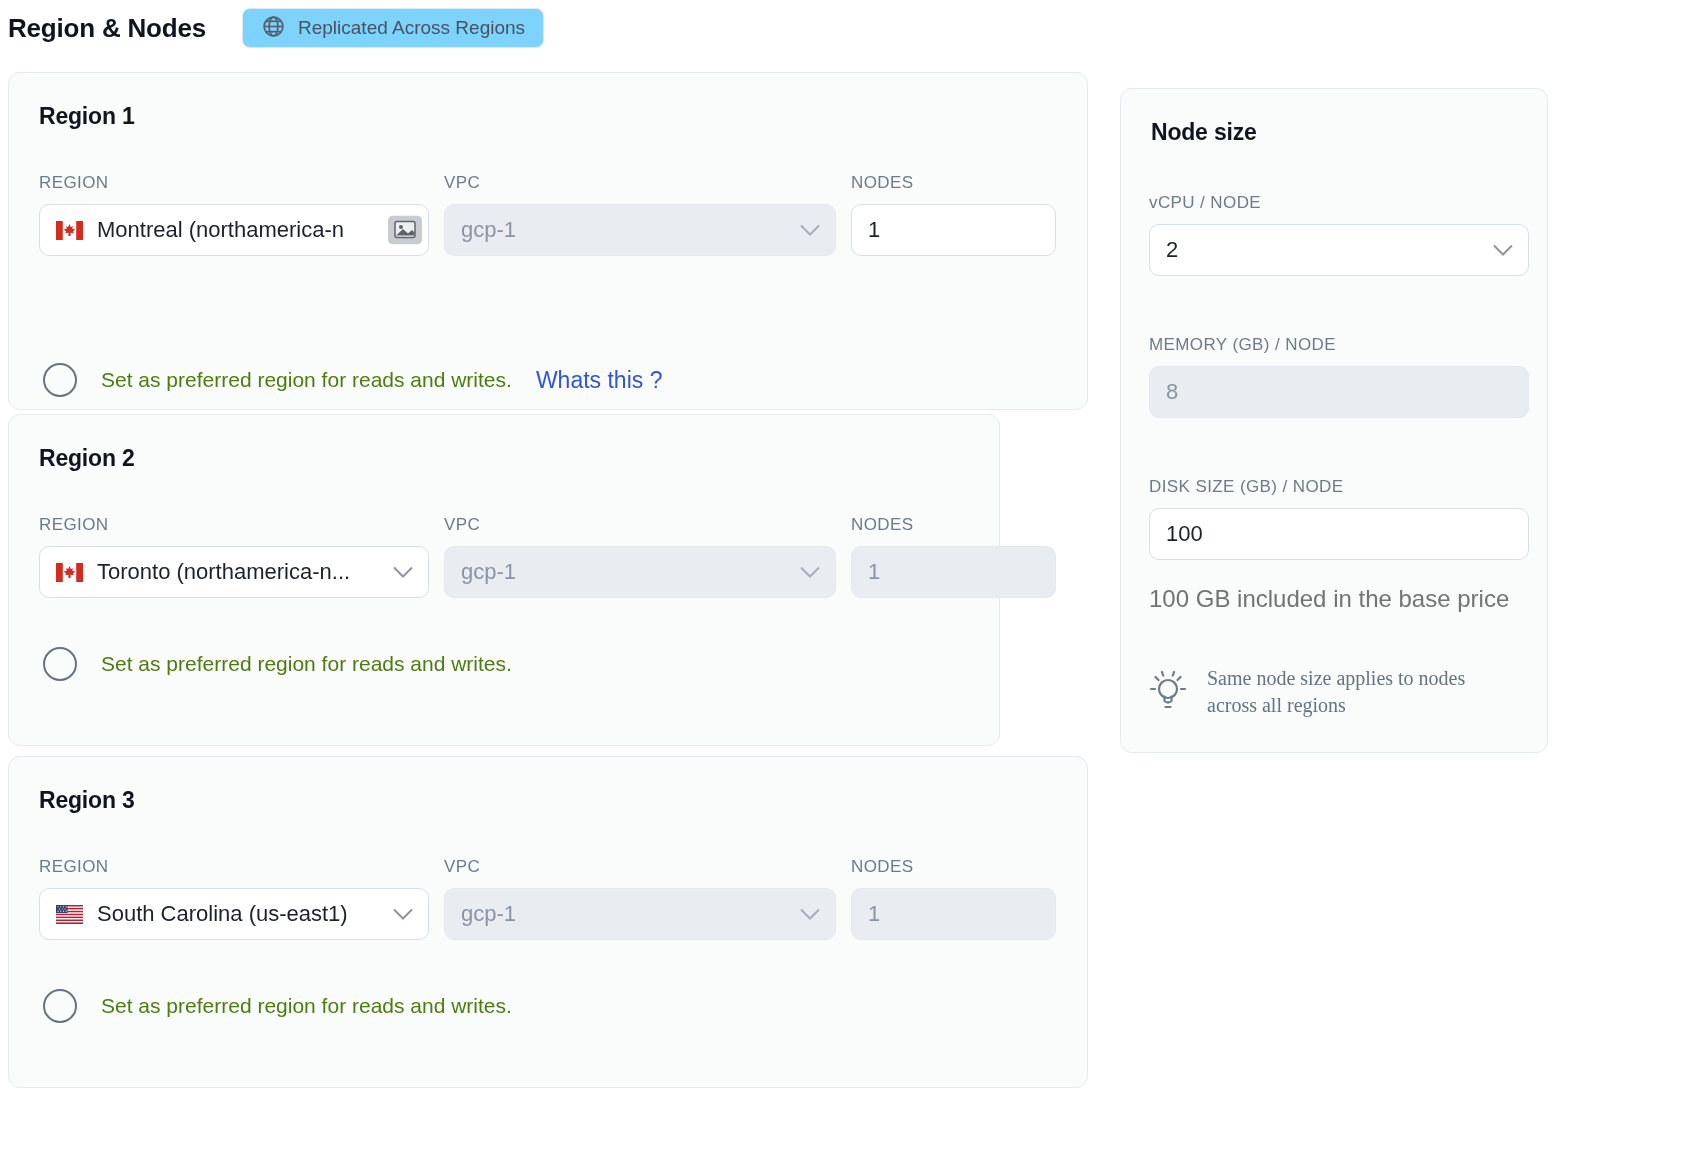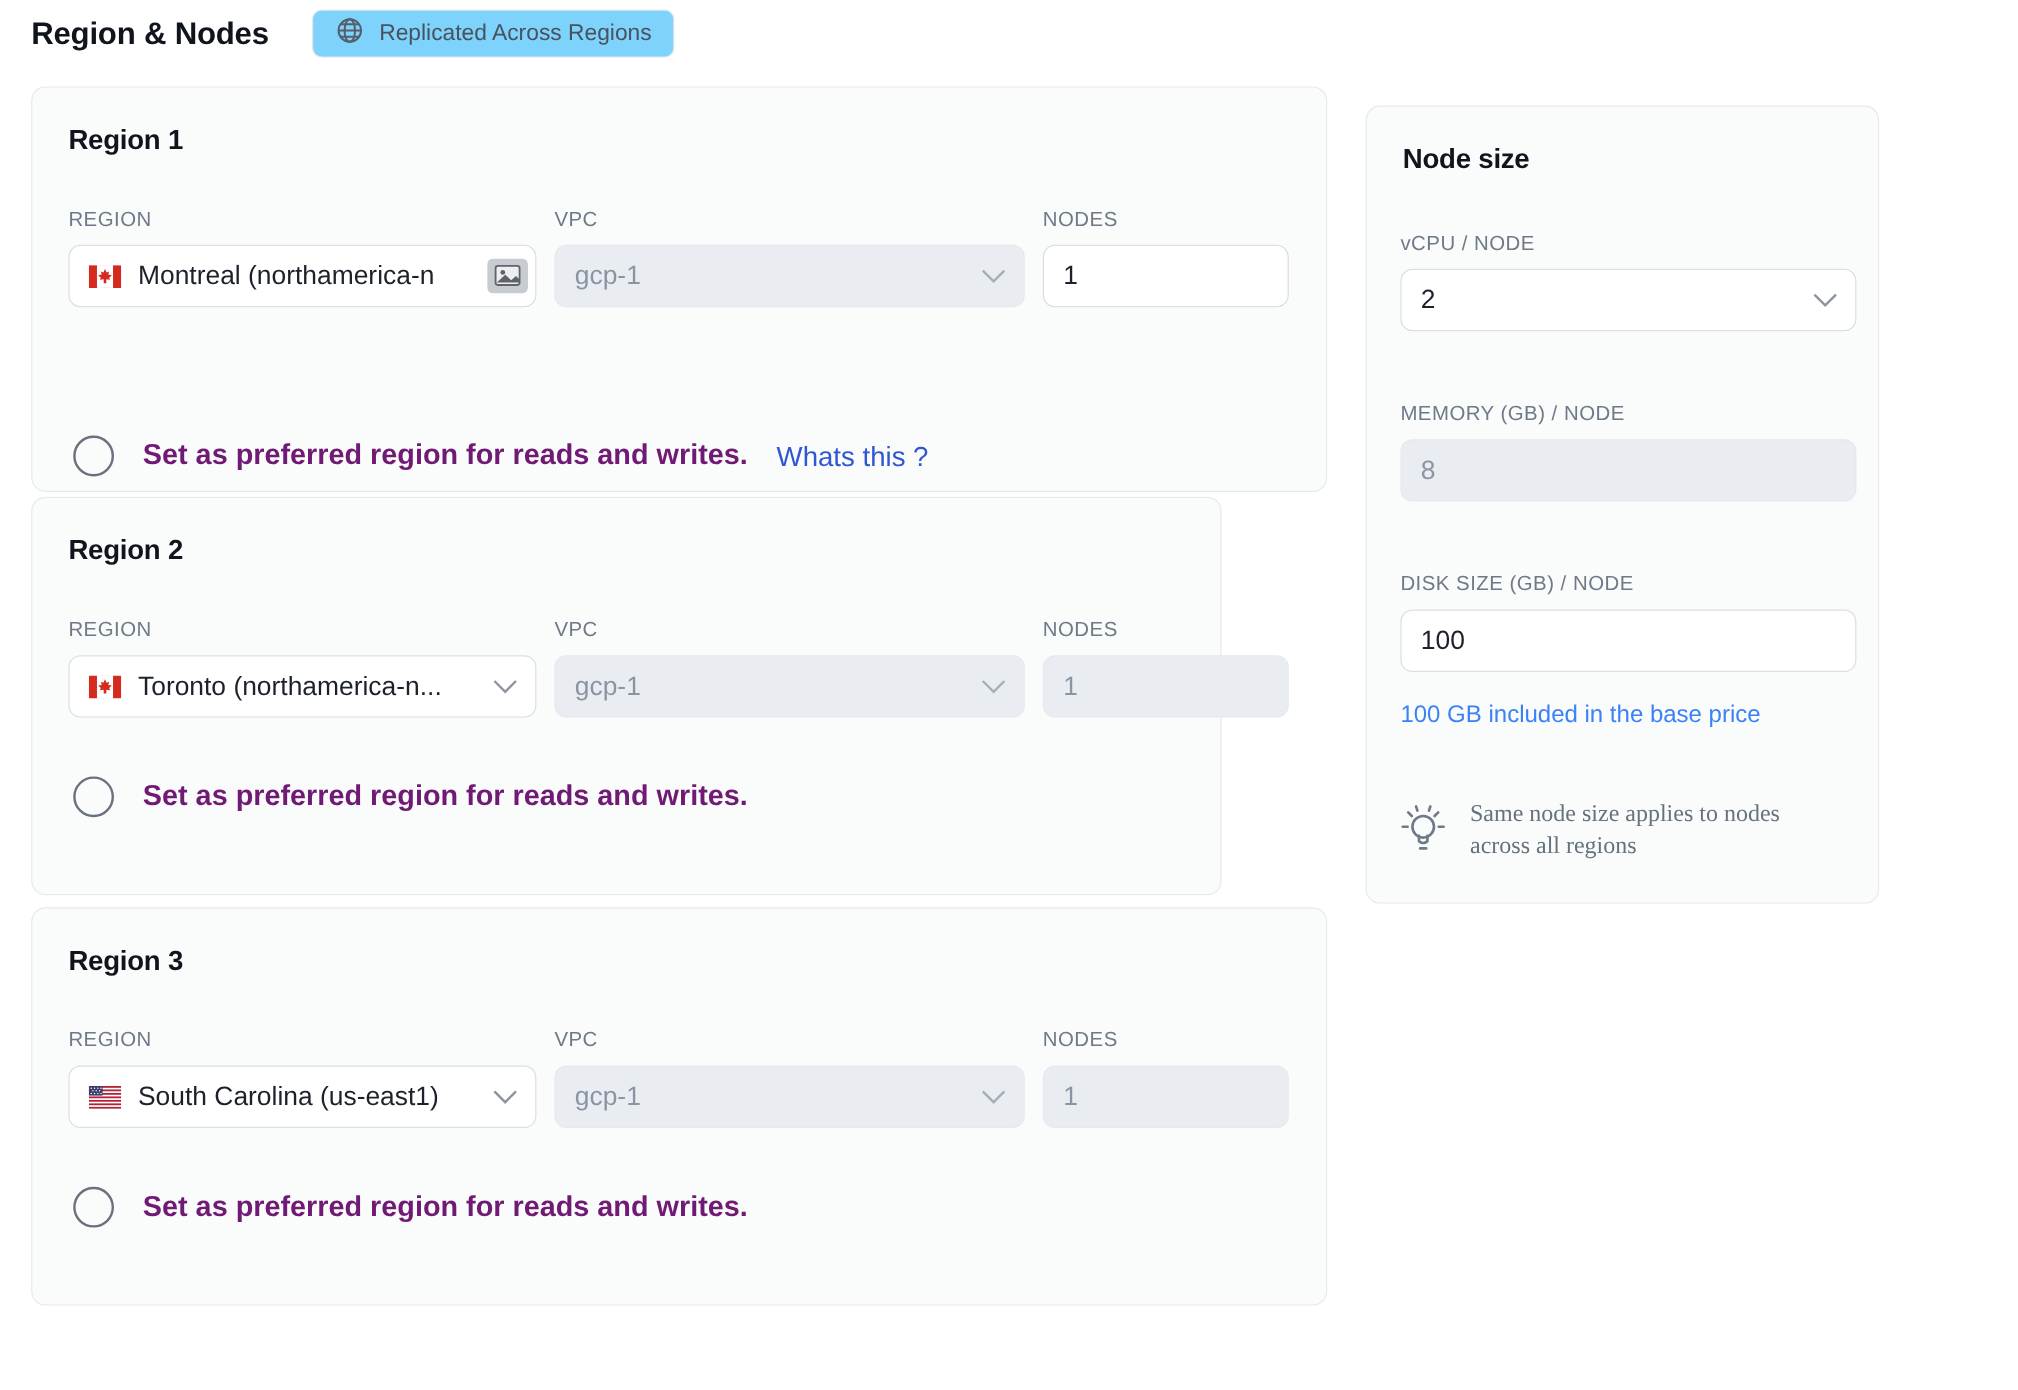--- a/index.html
+++ b/index.html
@@ -1,17 +1,17 @@
 <!DOCTYPE html>
 <html><head>
 <meta charset="utf-8">
 <style>
   html,body{margin:0;padding:0;background:#ffffff;}
   body{width:1682px;height:1158px;position:relative;font-family:"Liberation Sans","DejaVu Sans",sans-serif;-webkit-font-smoothing:antialiased;}
-  .page{position:absolute;inset:0;margin-left:18px;}
+  .page{position:absolute;inset:0;}
 
   
   .hdr{position:absolute;left:8px;top:8px;display:flex;align-items:center;gap:36px;}
   .page-title{font-size:26px;font-weight:700;color:#10141c;letter-spacing:-0.2px;margin:0;}
   .badge{display:flex;align-items:center;gap:12px;background:#7dd3fc;border:1px solid #e3e6ea;border-radius:8px;height:38px;padding:0 18px;}
   .badge .blabel{font-size:19px;color:#49525e;}
 
   
   .card{position:absolute;background:#fafbfb;border:1px solid #e5eaee;border-radius:12px;box-sizing:border-box;}
   .card h2{position:absolute;left:30px;top:30px;margin:0;font-size:23px;font-weight:700;color:#10141c;letter-spacing:-0.2px;}
@@ -24,25 +24,25 @@
   .chev{position:absolute;right:14px;top:50%;transform:translateY(-50%);display:flex;}
   .txtin{background:#ffffff;border:1px solid #d9dfe7;border-radius:10px;height:52px;box-sizing:border-box;width:100%;padding:0 16px;font-size:22px;color:#1c212b;font-family:inherit;outline:none;}
   .txtin.disabled{background:#e9edf1;border-color:#e5e9ee;color:#8a94a2;}
   .flagbox{display:inline-flex;flex:none;}
   .valtxt{overflow:hidden;text-overflow:clip;}
 
   .cursor-icon{position:absolute;right:6px;top:50%;transform:translateY(-50%);display:flex;}
 
   .radio-row{position:absolute;left:34px;display:flex;align-items:center;gap:24px;}
   .radio{width:34px;height:34px;border:2px solid #68727f;border-radius:50%;background:transparent;box-sizing:border-box;flex:none;cursor:pointer;}
-  .radio-label{font-size:24px;color:#701a75;font-weight:bold;}
+  .radio-label{font-size:21px;color:#4d7c0f;}
   .whats-link{font-size:23px;color:#3056d3;text-decoration:none;cursor:pointer;}
 
   
-  .helper{position:absolute;left:28px;font-size:20px;color:#3b82f6;}
+  .helper{position:absolute;left:28px;font-size:24px;color:#737373;}
   .hint{position:absolute;left:24px;display:flex;gap:16px;align-items:flex-start;}
   .hint .htxt{font-size:20px;color:#66727f;line-height:27px;width:270px;font-family:Liberation Serif, serif;}
 </style>
 </head>
 <body>
 
 <div class="page">
 
   <div class="hdr">
     <h1 class="page-title">Region &amp; Nodes</h1>

